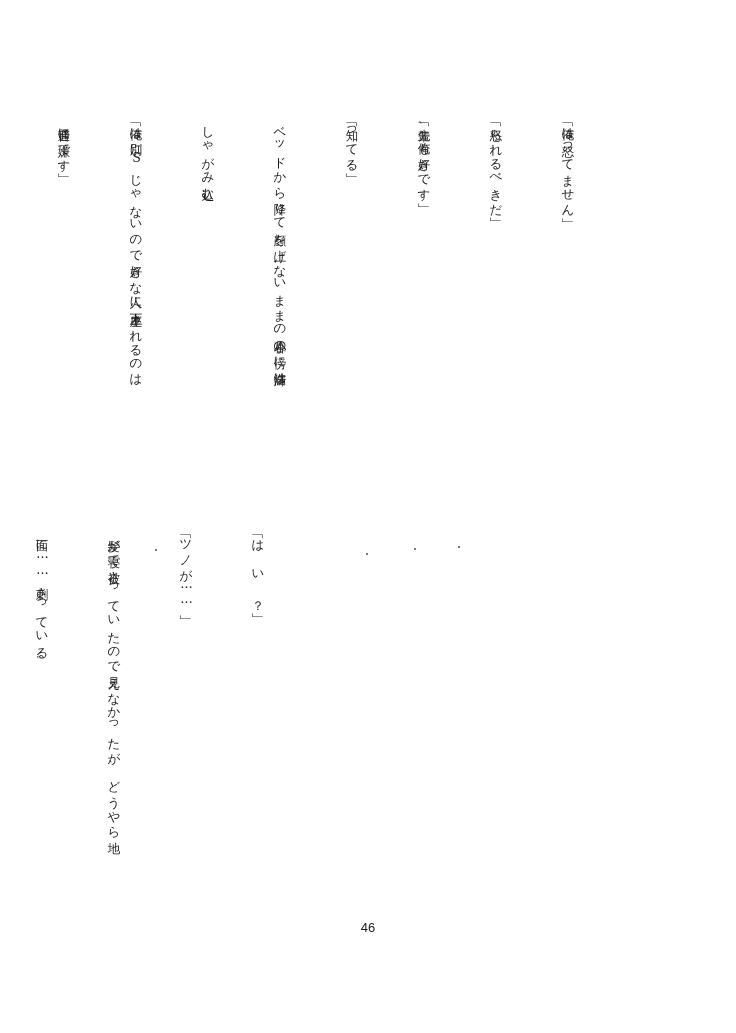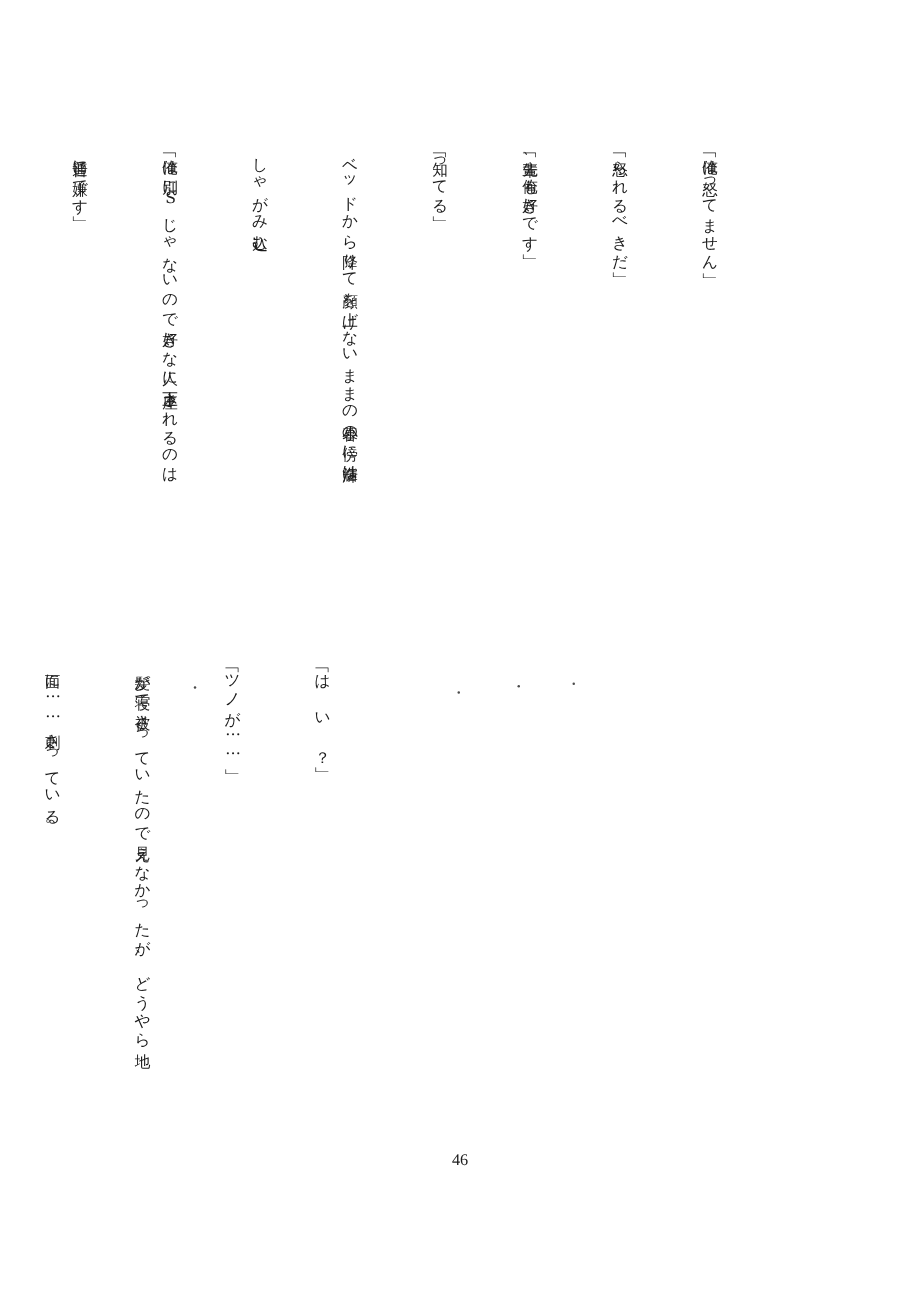--- a/index.html
+++ b/index.html
@@ -49,21 +49,21 @@
   .vline {
     display: block;
   }
 
   .page-number {
     position: absolute;
     left: 0;
     right: 0;
     top: 920px;
     text-align: center;
-    font-family: Liberation Serif, serif;
+    font-family: Liberation Sans, sans-serif;
     font-size: 13px;
     color: #1b1b1b;
   }
 
   
   .dot {
     position: absolute;
     width: 2px;
     height: 2px;
     background: #4a4a4a;

